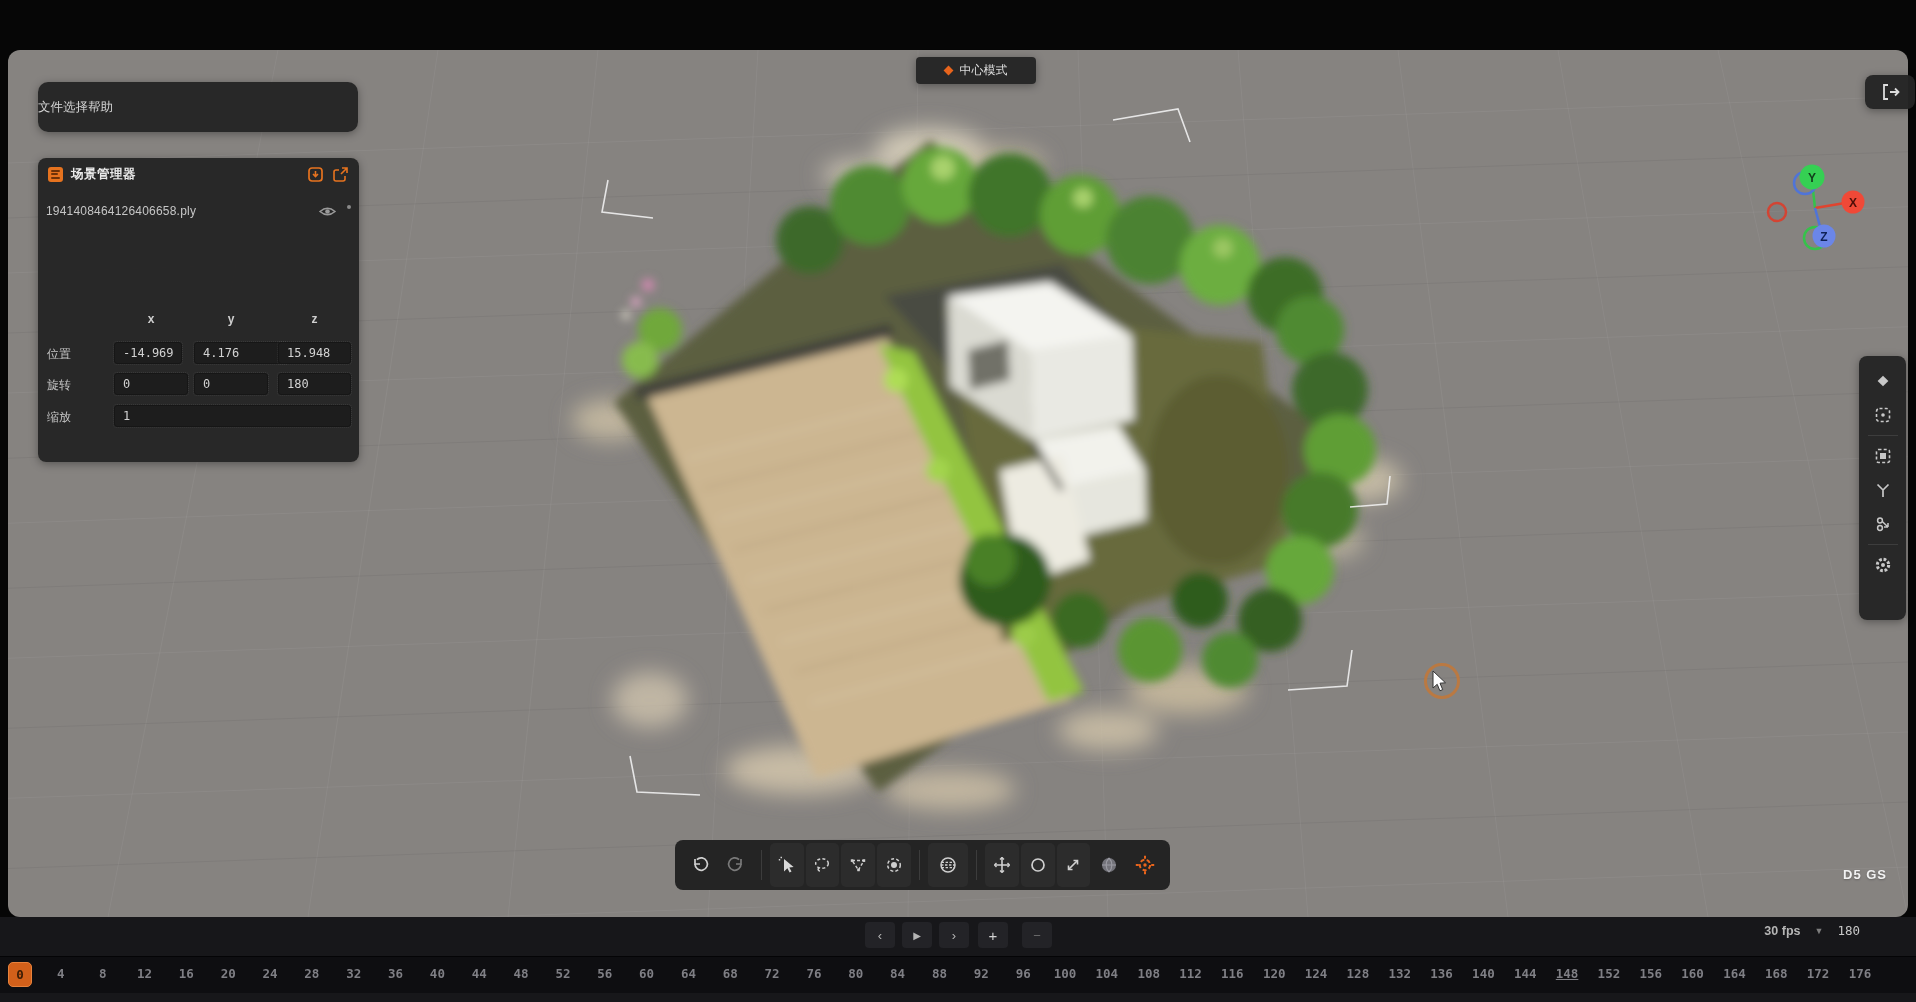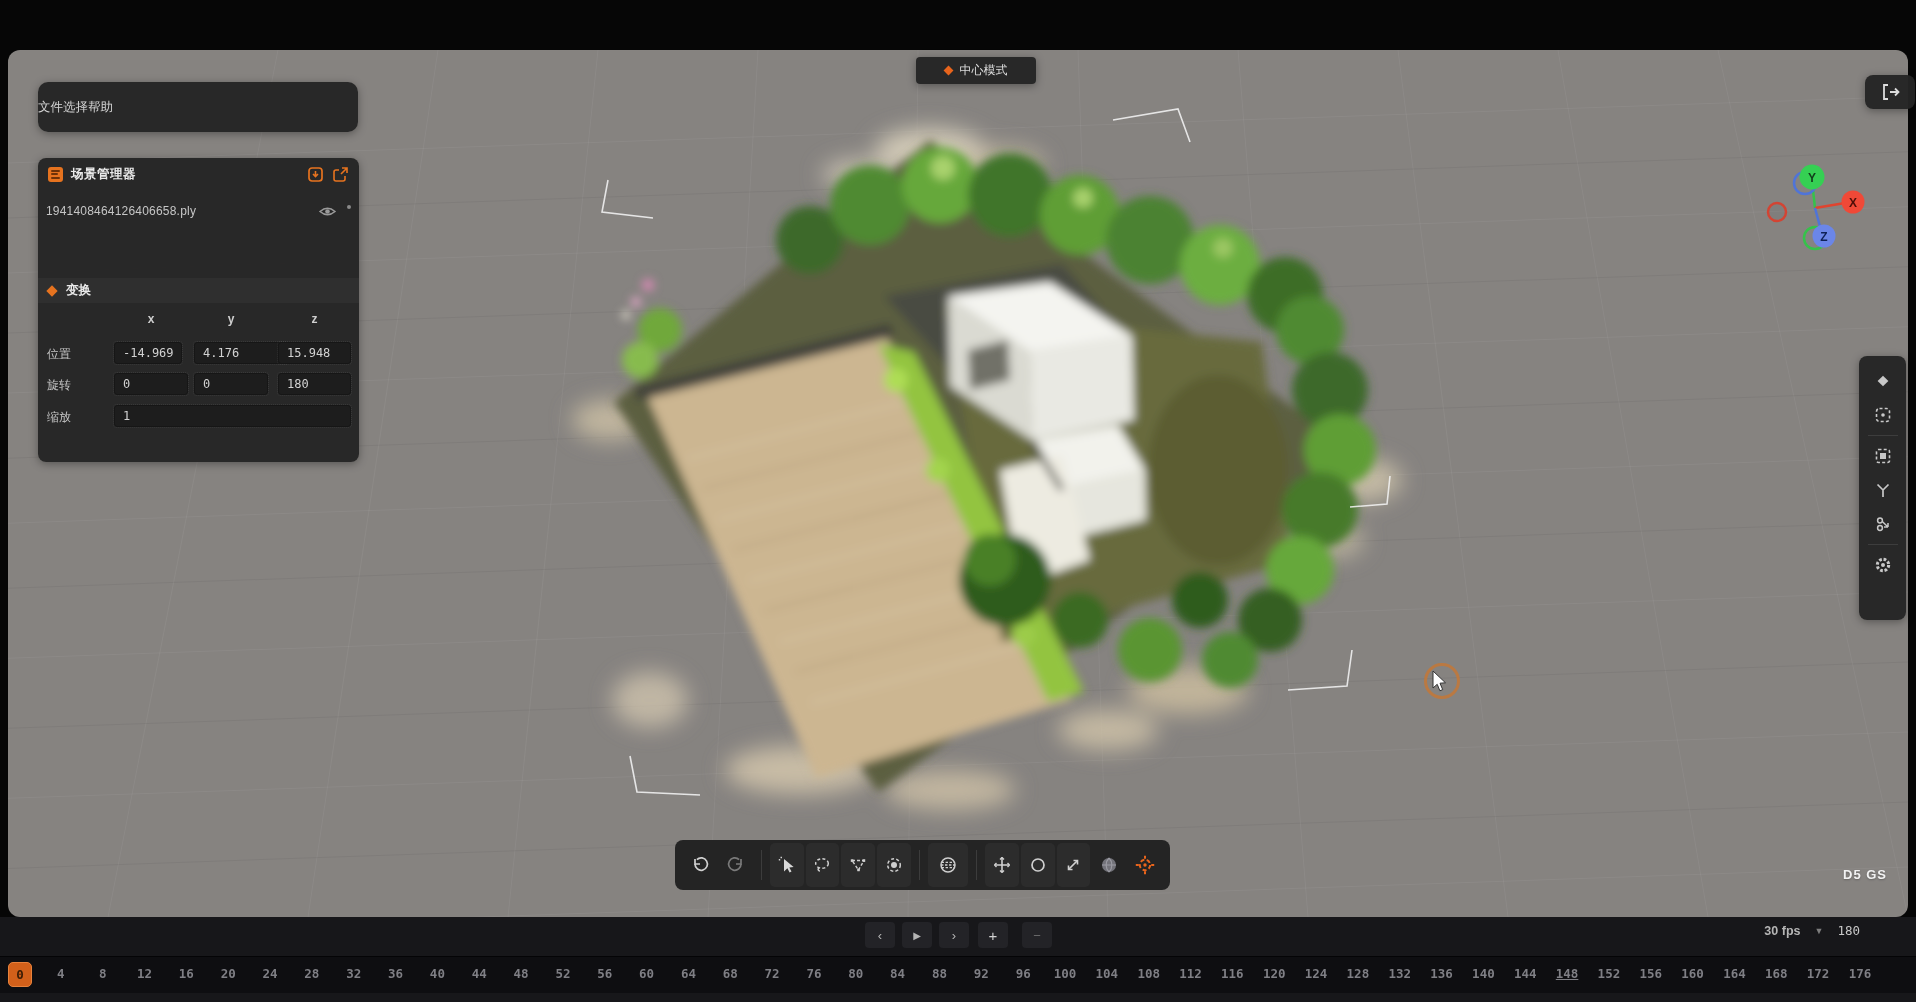--- a/index.html
+++ b/index.html
@@ -249,24 +249,20 @@
     <span class="file-name">1941408464126406658.ply</span>
     <span class="file-right">
       <svg width="19" height="15" viewBox="0 0 19 15">
         <path d="M2 7.5Q9.5 1 17 7.5 9.5 14 2 7.5Z" stroke="#9a9a9a" stroke-width="1.5" fill="none"></path>
         <circle cx="9.5" cy="7.5" r="2.3" fill="#9a9a9a"></circle>
       </svg>
       <span class="tiny-dot"></span>
     </span>
   </div>
 
-  <div id="tf-bar">
-    <span class="diamond" style="width:8px;height:8px;background:#e6731f"></span>
-    <span class="tf-title">变换</span>
-  </div>
 
   <span class="axis-h" style="left:76px;width:74px">x</span>
   <span class="axis-h" style="left:156px;width:74px">y</span>
   <span class="axis-h" style="left:240px;width:73px">z</span>
 
   <span class="tf-label" style="top:188px">位置</span>
   <input class="tf-input" style="left: 76px; top: 184px; width: 68px;" value="-14.969">
   <input class="tf-input" style="left: 156px; top: 184px; width: 94px;" value="4.176">
   <input class="tf-input" style="left: 240px; top: 184px; width: 73px;" value="15.948">
 

